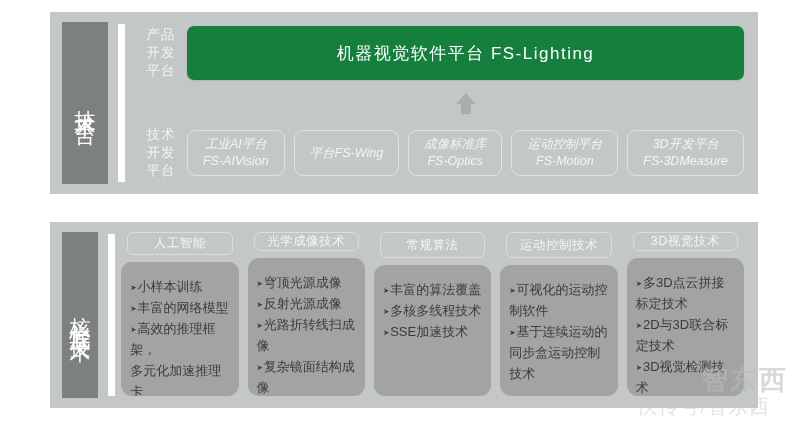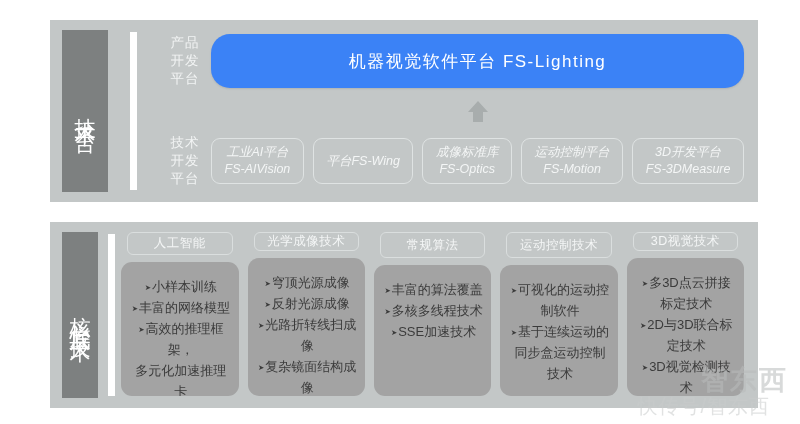--- a/index.html
+++ b/index.html
@@ -18,23 +18,22 @@
 
   
   .panel{
     position:absolute;
     background:#c2c6c6;
     display:flex;
     align-items:stretch;
     box-sizing:border-box;
   }
   .panel-top{
-    left:50px;top:20px;width:708px;height:182px;
+    left:50px;top:12px;width:708px;height:182px;
     background:#c3c7c7;
-    gap:12px;
   }
   .panel-bottom{
     left:50px;top:222px;width:708px;height:186px;
     background:#c3c7c7;
   }
 
   
   .vlabel{
     width:46px;
     margin:10px 0 10px 12px;
@@ -84,22 +83,22 @@
     text-align:center;
     letter-spacing:1px;
     padding-left:10px;
     box-sizing:border-box;
   }
   .row-label span{display:block;}
 
   .product-bar{
     flex:1 1 auto;
     height:54px;
-    background:#3b82f6;
-    border-radius:19px;
+    background:#15803d;
+    border-radius:7px;
     color:#ffffff;
     font-size:17px;
     letter-spacing:1.5px;
     display:flex;
     align-items:center;
     justify-content:center;
     box-shadow:0 1px 2px rgba(0,0,0,.10);
   }
 
   .arrow-row{
@@ -145,21 +144,20 @@
     display:flex;
     padding:10px 14px 12px 6px;
     box-sizing:border-box;
     gap:9px;
   }
   .col{
     flex:1 1 0;
     display:flex;
     flex-direction:column;
     min-width:0;
-    text-align:center;
   }
   .col-head{
     height:26px;
     border:1px solid #dadede;
     border-radius:6px;
     color:#f4f6f6;
     font-size:12.5px;
     letter-spacing:.5px;
     display:flex;
     align-items:center;

